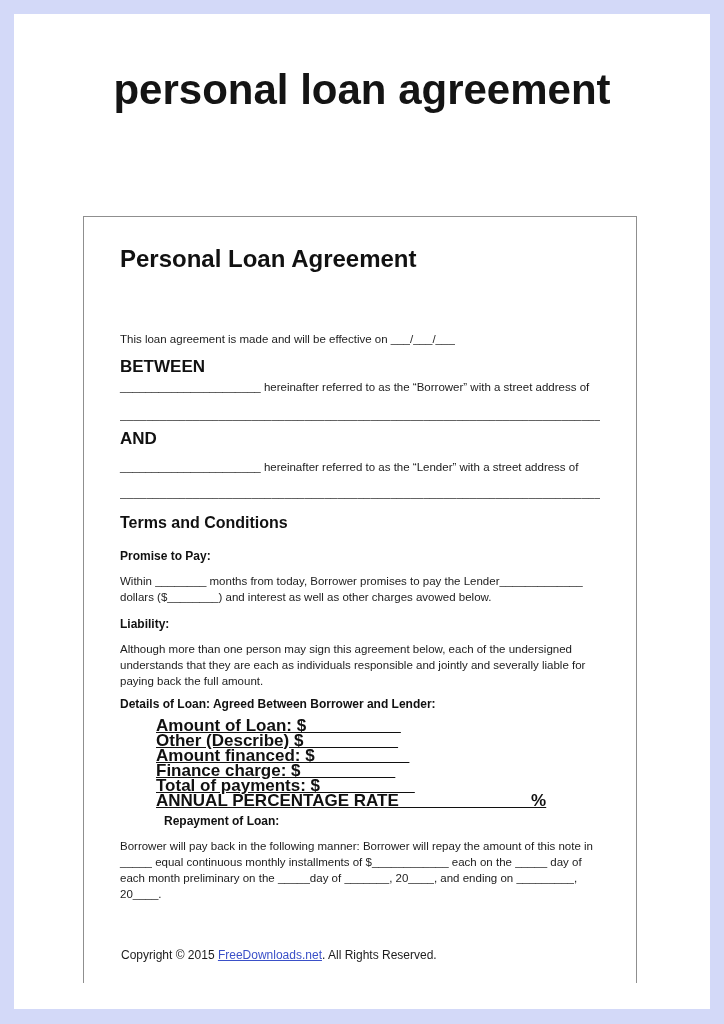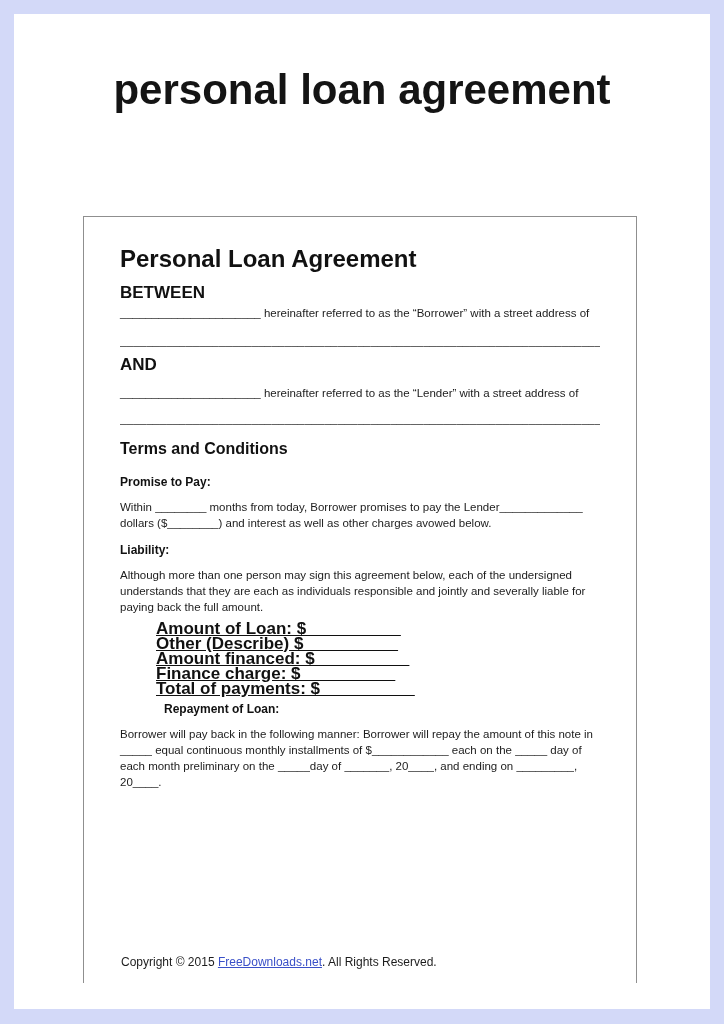--- a/index.html
+++ b/index.html
@@ -86,21 +86,21 @@
     font-size: 17px;
     line-height: 15px;
     color: #111;
     white-space: nowrap;
     text-decoration: underline;
   }
   .repayment-label { margin-top: 6px; padding-left: 44px; }
   .copyright {
     position: absolute;
     left: 37px;
-    bottom: 13px;
+    bottom: 20px;
     font-size: 12px;
     line-height: 15px;
     color: #1c1c1c;
     white-space: nowrap;
   }
   .copyright a {
     color: #3a50c8;
     text-decoration: underline;
     cursor: pointer;
   }
@@ -110,20 +110,21 @@
 
 <div class="frame">
   <div class="page">
     <div class="banner-title">personal loan agreement</div>
   </div>
 
   <div class="doc-box">
 
     <div class="doc-heading">Personal Loan Agreement</div>
 
+    <div class="effective-line">This loan agreement is made and will be effective on ___/___/___</div>
 
     <div class="party-label">BETWEEN</div>
 
     <div class="party-intro">______________________ hereinafter referred to as the “Borrower” with a street address of</div>
 
     <div class="blank-full">_________________________________________________________________________.</div>
 
     <div class="party-label and-label">AND</div>
 
     <div class="party-intro lender-intro">______________________ hereinafter referred to as the “Lender” with a street address of</div>
@@ -133,27 +134,29 @@
     <div class="terms-heading">Terms and Conditions</div>
 
     <div class="sub-label">Promise to Pay:</div>
 
     <div class="body-para">Within ________ months from today, Borrower promises to pay the Lender_____________ dollars ($________) and interest as well as other charges avowed below.</div>
 
     <div class="sub-label liability-label">Liability:</div>
 
     <div class="body-para">Although more than one person may sign this agreement below, each of the undersigned understands that they are each as individuals responsible and jointly and severally liable for paying back the full amount.</div>
 
+    <div class="sub-label details-label">Details of Loan: Agreed Between Borrower and Lender:</div>
 
     <div class="details-list">
       <div class="detail-line">Amount of Loan: $__________</div>
       <div class="detail-line">Other (Describe) $__________</div>
       <div class="detail-line">Amount financed: $__________</div>
       <div class="detail-line">Finance charge: $__________</div>
       <div class="detail-line">Total of payments: $__________</div>
+      <div class="detail-line">ANNUAL PERCENTAGE RATE______________%</div>
     </div>
 
     <div class="sub-label repayment-label">Repayment of Loan:</div>
 
     <div class="body-para">Borrower will pay back in the following manner: Borrower will repay the amount of this note in _____ equal continuous monthly installments of $____________ each on the _____ day of each month preliminary on the _____day of _______, 20____, and ending on _________, 20____.</div>
 
     <div class="copyright">
       <span>Copyright © 2015 </span><a>FreeDownloads.net</a><span>. All Rights Reserved.</span>
     </div>
 

